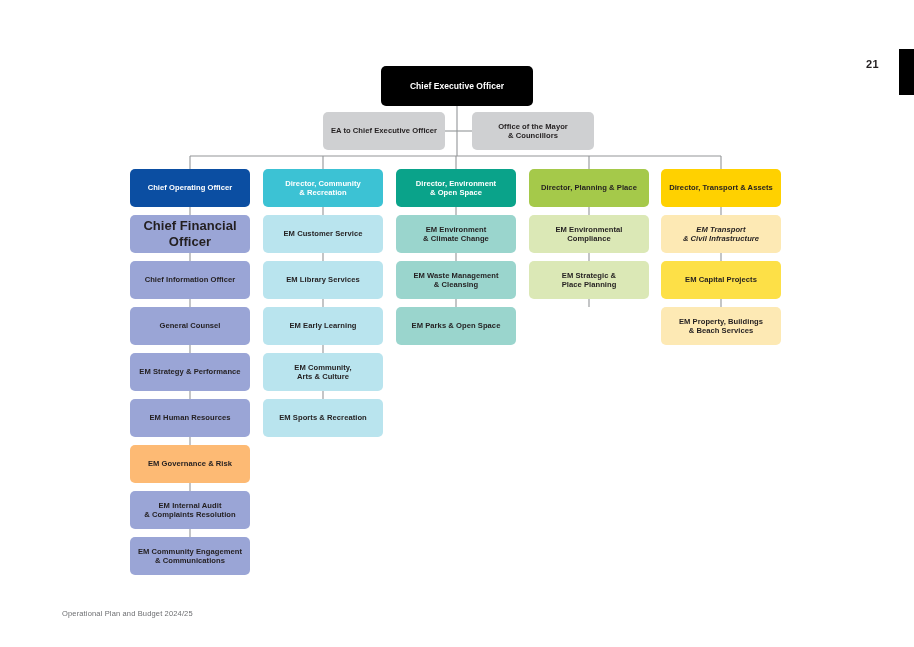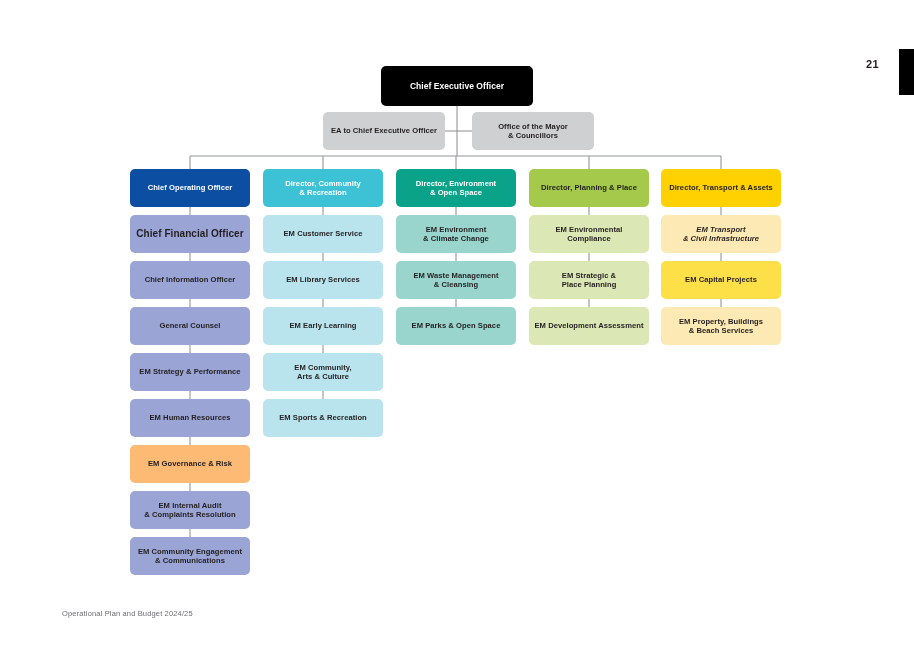--- a/index.html
+++ b/index.html
@@ -110,21 +110,21 @@
       <div class="node n-grey" style="left: 323px; top: 112px; width: 122px; height: 38px; background: rgb(207, 208, 210); color: rgb(35, 31, 32); font-size: 7.6px;">
         <span>EA to Chief Executive Officer</span>
       </div>
       <div class="node n-grey" style="left: 472px; top: 112px; width: 122px; height: 38px; background: rgb(207, 208, 210); color: rgb(35, 31, 32); font-size: 7.6px;">
         <span>Office of the Mayor
 &amp; Councillors</span>
       </div>
       <div class="node n-head" style="left: 130px; top: 169px; width: 120px; height: 38px; background: rgb(11, 78, 162); color: rgb(255, 255, 255); font-size: 7.6px;">
         <span>Chief Operating Officer</span>
       </div>
-      <div class="node n-sub" style="left: 130px; top: 215px; width: 120px; height: 38px; background: rgb(154, 165, 214); color: rgb(35, 31, 32); font-size: 10px;">
+      <div class="node n-sub" style="left: 130px; top: 215px; width: 120px; height: 38px; background: rgb(154, 165, 214); color: rgb(35, 31, 32); font-size: 13px;">
         <span>Chief Financial Officer</span>
       </div>
       <div class="node n-sub" style="left: 130px; top: 261px; width: 120px; height: 38px; background: rgb(154, 165, 214); color: rgb(35, 31, 32); font-size: 7.6px;">
         <span>Chief Information Officer</span>
       </div>
       <div class="node n-sub" style="left: 130px; top: 307px; width: 120px; height: 38px; background: rgb(154, 165, 214); color: rgb(35, 31, 32); font-size: 7.6px;">
         <span>General Counsel</span>
       </div>
       <div class="node n-sub" style="left: 130px; top: 353px; width: 120px; height: 38px; background: rgb(154, 165, 214); color: rgb(35, 31, 32); font-size: 7.6px;">
         <span>EM Strategy &amp; Performance</span>
@@ -181,23 +181,20 @@
       <div class="node n-head" style="left: 529px; top: 169px; width: 120px; height: 38px; background: rgb(165, 201, 74); color: rgb(35, 31, 32); font-size: 7.6px;">
         <span>Director, Planning &amp; Place</span>
       </div>
       <div class="node n-sub" style="left: 529px; top: 215px; width: 120px; height: 38px; background: rgb(219, 232, 182); color: rgb(35, 31, 32); font-size: 7.6px;">
         <span>EM Environmental Compliance</span>
       </div>
       <div class="node n-sub" style="left: 529px; top: 261px; width: 120px; height: 38px; background: rgb(219, 232, 182); color: rgb(35, 31, 32); font-size: 7.6px;">
         <span>EM Strategic &amp;
 Place Planning</span>
       </div>
-      <div class="node n-sub" style="left: 529px; top: 307px; width: 120px; height: 38px; background: rgb(219, 232, 182); color: rgb(35, 31, 32); font-size: 7.6px;">
-        <span>EM Development Assessment</span>
-      </div>
       <div class="node n-head" style="left: 661px; top: 169px; width: 120px; height: 38px; background: rgb(255, 209, 0); color: rgb(35, 31, 32); font-size: 7.6px;">
         <span>Director, Transport &amp; Assets</span>
       </div>
       <div class="node n-sub" style="left: 661px; top: 215px; width: 120px; height: 38px; background: rgb(253, 233, 180); color: rgb(35, 31, 32); font-size: 7.6px; font-style: italic;">
         <span>EM Transport
 &amp; Civil Infrastructure</span>
       </div>
       <div class="node n-sub" style="left: 661px; top: 261px; width: 120px; height: 38px; background: #fde047; color: rgb(35, 31, 32); font-size: 7.6px;">
         <span>EM Capital Projects</span>
       </div>

